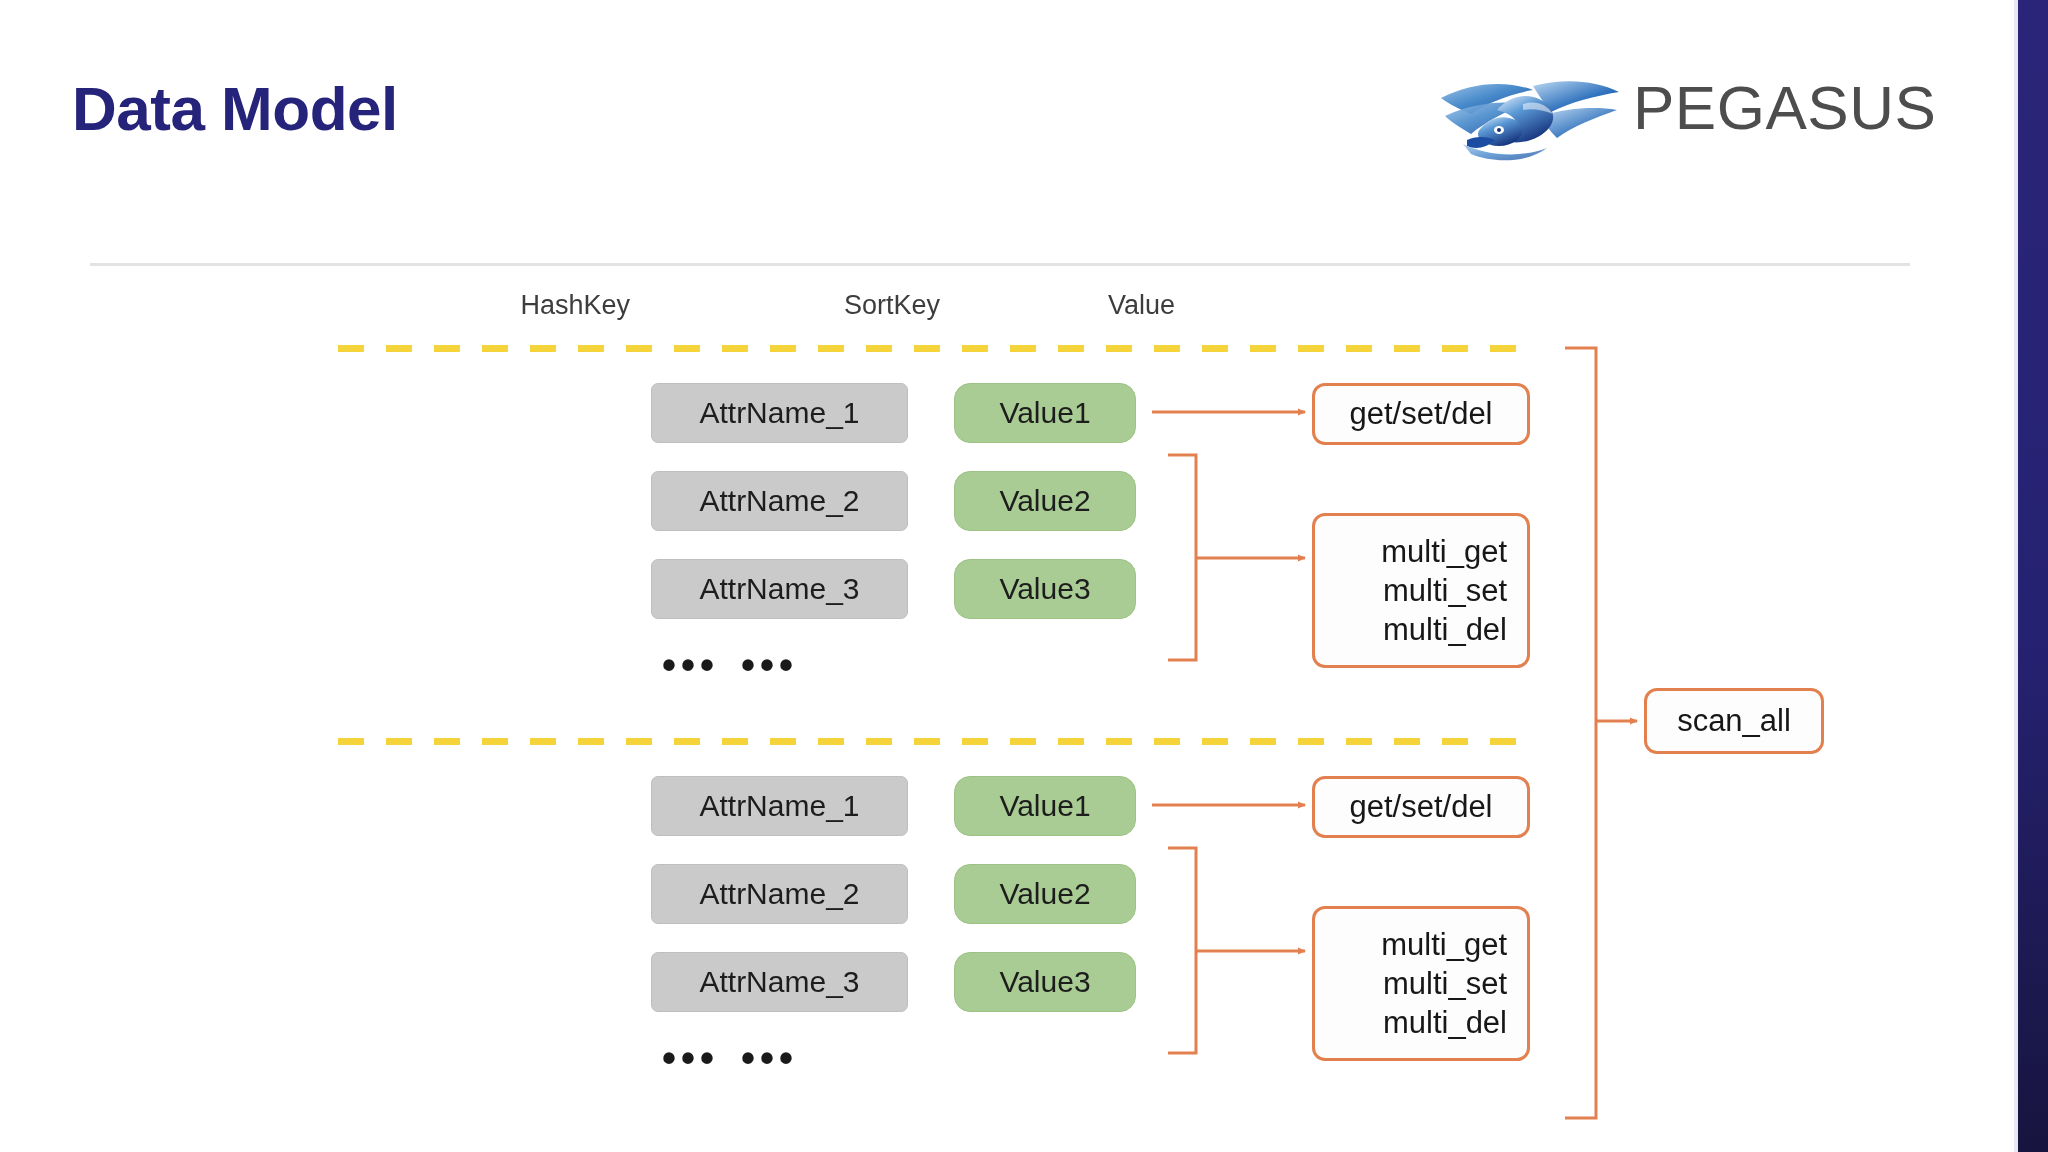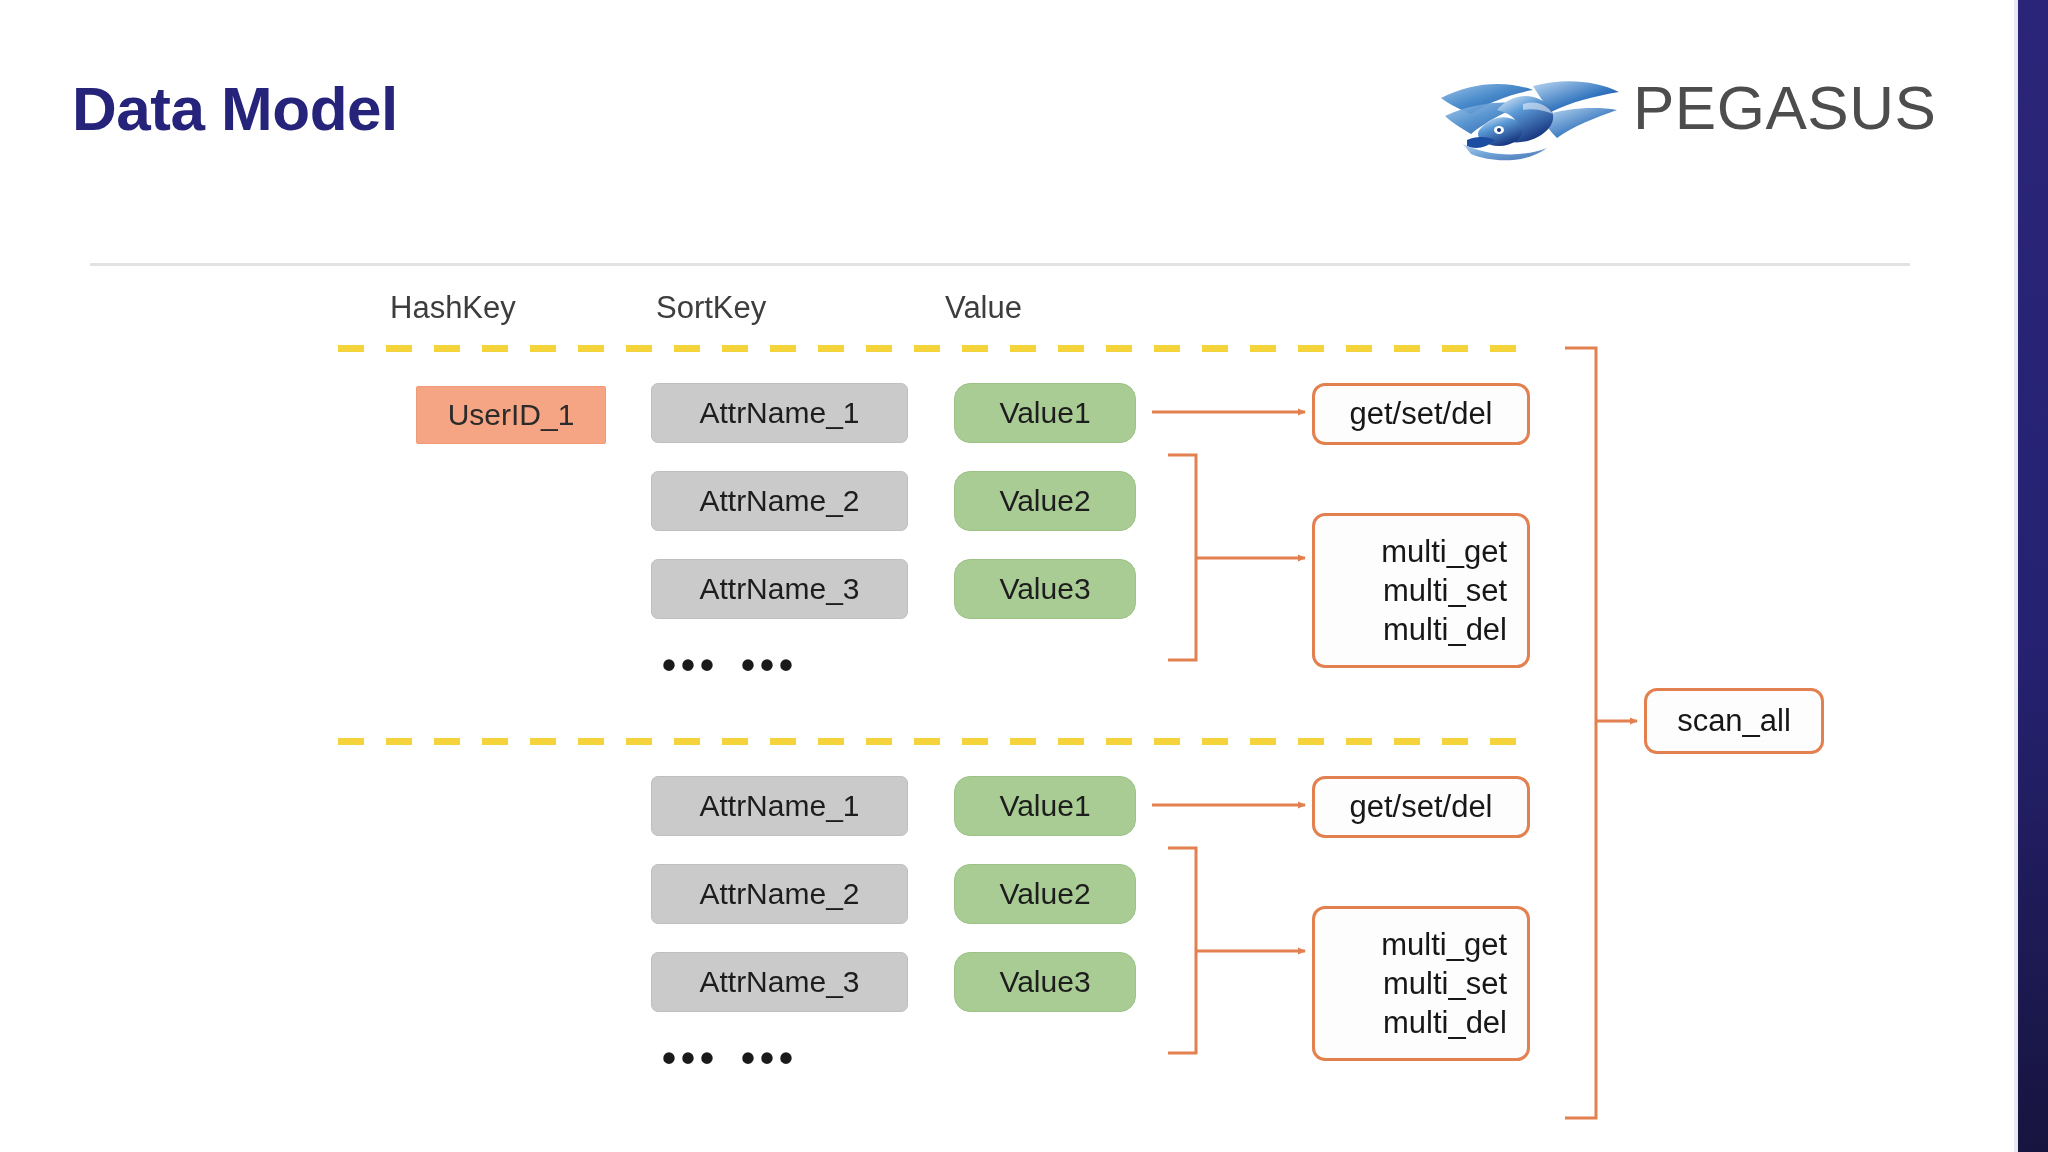--- a/index.html
+++ b/index.html
@@ -40,22 +40,22 @@
   .logo-text{
     position:absolute;left:196px;top:10px;
     font-size:62px;color:#4d4d4d;letter-spacing:0.5px;
     font-family:"Liberation Sans", sans-serif;font-weight:400;
   }
 
   
   #diagram{position:absolute;left:0;top:0;width:2048px;height:1152px;}
 
   .col-head{
-    position:absolute;font-size:31px;color:#3d3d3d;
-    text-align:left;white-space:nowrap;
+    position:absolute;font-size:27px;color:#3d3d3d;
+    text-align:right;white-space:nowrap;
   }
 
   .dash-line{
     position:absolute;height:7px;
     background-image:repeating-linear-gradient(
       to right,#f5d33a 0 26px,rgba(0,0,0,0) 26px 48px);
   }
 
   .cell{
     position:absolute;display:flex;align-items:center;justify-content:center;
@@ -142,27 +142,26 @@
       <path d="M86 34 C98 30 110 34 116 44 C106 40 95 38 86 40 Z" fill="#ffffff" opacity="0.5"></path>
 
       <path d="M26 74 C50 86 84 88 110 78 C92 92 58 94 34 84 Z" fill="url(#wingg)" opacity="0.8"></path>
     </svg>
     <div class="logo-text">PEGASUS</div>
   </div>
 
   <div id="diagram">
 
     <div class="col-head" style="left:390px;top:290px;width:240px;">HashKey</div>
-    <div class="col-head" style="left:656px;top:290px;width:260px;">SortKey</div>
+    <div class="col-head" style="left:680px;top:290px;width:260px;">SortKey</div>
     <div class="col-head" style="left:945px;top:290px;width:230px;">Value</div>
 
     <div class="dash-line" style="left:338px;top:345px;width:1190px;"></div>
     <div class="dash-line" style="left:338px;top:738px;width:1190px;"></div>
 
-    <div class="cell cell-hash" style="left:416px;top:386px;width:188px;height:56px;">UserID_1</div>
 
     <div class="cell cell-sort" style="left:651px;top:383px;width:255px;height:58px;">AttrName_1</div>
     <div class="cell cell-sort" style="left:651px;top:471px;width:255px;height:58px;">AttrName_2</div>
     <div class="cell cell-sort" style="left:651px;top:559px;width:255px;height:58px;">AttrName_3</div>
 
     <div class="cell cell-value" style="left:954px;top:383px;width:180px;height:58px;">Value1</div>
     <div class="cell cell-value" style="left:954px;top:471px;width:180px;height:58px;">Value2</div>
     <div class="cell cell-value" style="left:954px;top:559px;width:180px;height:58px;">Value3</div>
 
     <div class="dots" style="left:662px;top:645px;">

